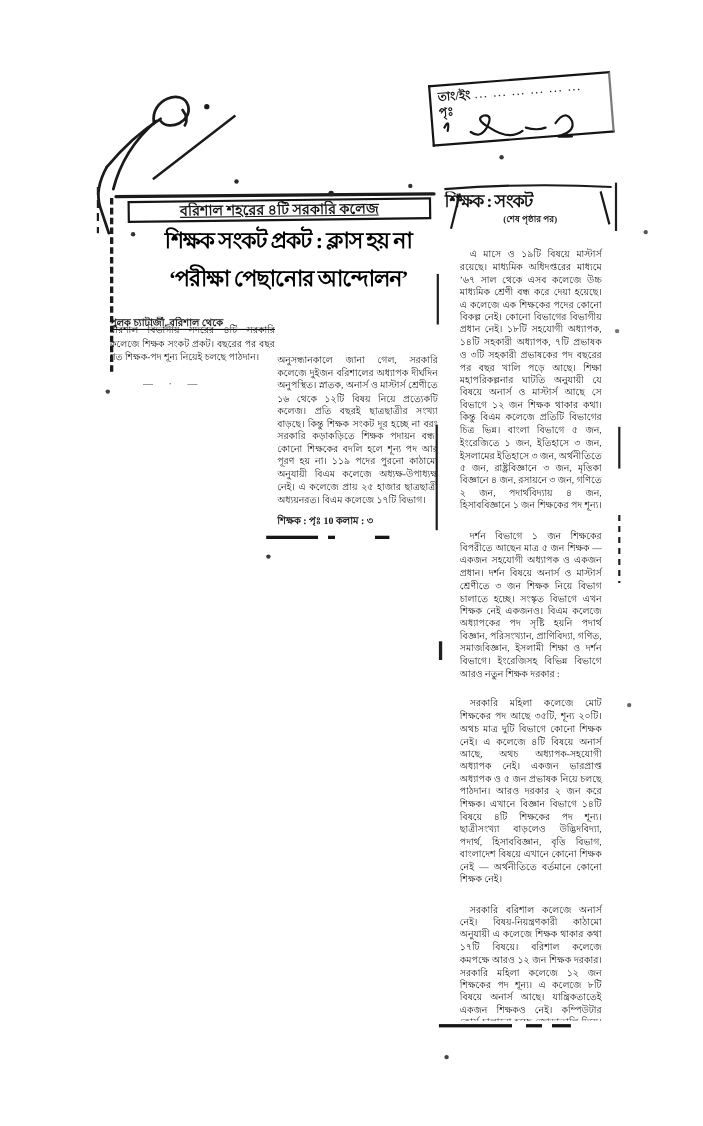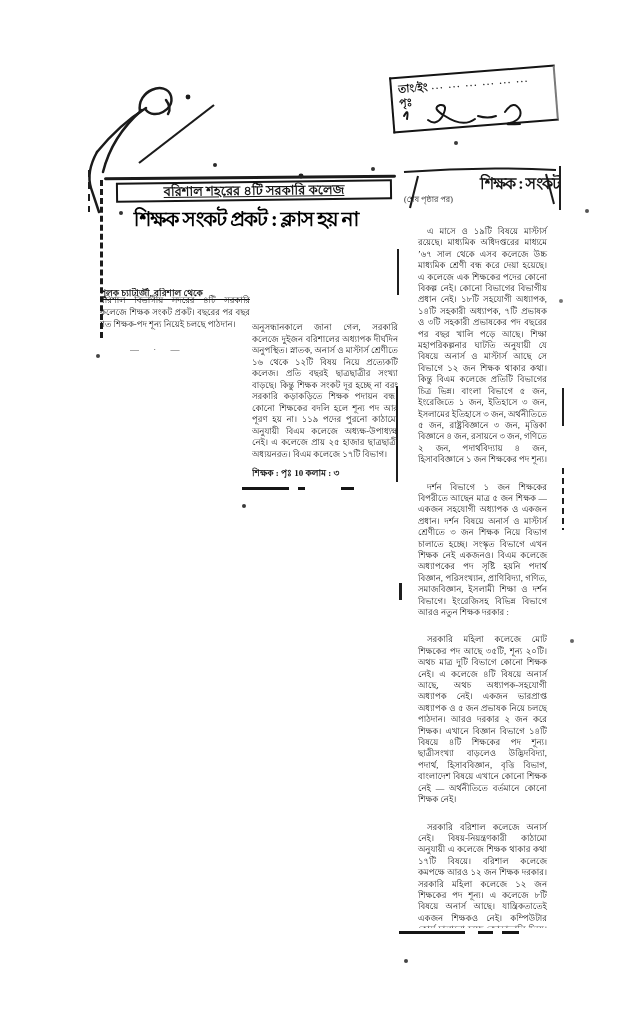--- a/index.html
+++ b/index.html
@@ -26,21 +26,21 @@
   .clip-topline{left:104px;top:176px;width:292px;height:3px;background:#1b1b1b;transform:rotate(-.5deg);border-radius:2px;}
   .clip-dashed{left:100px;top:180px;width:0;height:158px;border-left:3px dashed #1c1c1c;}
   .kicker{
     left:116px;top:181px;width:276px;height:20px;
     border:2px solid #151515;box-sizing:border-box;
     font-size:13px;font-weight:bold;text-align:center;line-height:16px;
     text-decoration:underline;white-space:nowrap;overflow:hidden;
     transform:rotate(-.7deg);background:#fff;
   }
   .headline{
-    left:94px;top:202px;width:304px;height:106px;
+    left:110px;top:202px;width:304px;height:106px;
     font-size:20px;font-weight:bold;color:#000;
     text-align:center;line-height:35px;overflow:hidden;
   }
   .headline div{white-space:nowrap;letter-spacing:-1px;}
   .byline{
     left:100px;top:288px;width:150px;
     font-size:9px;font-weight:bold;line-height:11px;
     border-bottom:1.5px solid #111;white-space:nowrap;overflow:hidden;
   }
   .lead{
@@ -64,26 +64,26 @@
     left:242px;top:487px;width:112px;
     background:linear-gradient(90deg,#161616 0 42%,transparent 42% 50%,#161616 50% 56%,transparent 56% 88%,#161616 88% 100%);
   }
   .rule-cont{
     left:399px;top:931px;width:120px;
     background:linear-gradient(90deg,#161616 0 55%,transparent 55% 66%,#161616 66% 78%,transparent 78% 86%,#161616 86% 100%);
   }
   
   .cont-header{
     left:404px;top:174px;width:156px;
-    font-size:16px;font-weight:bold;text-align:right;line-height:20px;
+    font-size:16px;font-weight:bold;text-align:left;line-height:20px;
     white-space:nowrap;overflow:hidden;letter-spacing:-1px;
   }
   .cont-sub{
     left:404px;top:195px;width:156px;
-    font-size:8px;font-weight:normal;text-align:left;line-height:10px;
+    font-size:8px;font-weight:bold;text-align:center;line-height:10px;
     white-space:nowrap;overflow:hidden;
   }
   .cont-body{
     left:402px;top:210px;width:161px;height:718px;
     font-size:8.5px;line-height:11.4px;text-align:justify;overflow:hidden;
     word-break:break-word;
   }
   .cont-body p{margin:16px;text-indent:9px;}
   
   .vline{background:#1f1f1f;width:2px;}
@@ -141,20 +141,21 @@
     </div>
   </div>
 
   <div class="abs clip-topline"></div>
   <div class="abs clip-dashed"></div>
   <div class="abs vline va7"></div>
 
   <div class="abs kicker">বরিশাল শহরের ৪টি সরকারি কলেজ</div>
   <div class="abs headline">
     <div>শিক্ষক সংকট প্রকট : ক্লাস হয় না</div>
+    <div>‘পরীক্ষা পেছানোর আন্দোলন’</div>
   </div>
 
   <div class="abs byline">পুলক চ্যাটার্জী, বরিশাল থেকে</div>
   <div class="abs lead">বরিশাল বিভাগীয় সদরের ৪টি সরকারি কলেজে শিক্ষক সংকট প্রকট। বছরের পর বছর শত শিক্ষক-পদ শূন্য নিয়েই চলছে পাঠদান।</div>
   <div class="abs lead-end">— · —</div>
 
   <div class="abs col2">অনুসন্ধানকালে জানা গেল, সরকারি কলেজে দুইজন বরিশালের অধ্যাপক দীর্ঘদিন অনুপস্থিত। স্নাতক, অনার্স ও মাস্টার্স শ্রেণীতে ১৬ থেকে ১২টি বিষয় নিয়ে প্রত্যেকটি কলেজ। প্রতি বছরই ছাত্রছাত্রীর সংখ্যা বাড়ছে। কিন্তু শিক্ষক সংকট দূর হচ্ছে না বরং সরকারি কড়াকড়িতে শিক্ষক পদায়ন বন্ধ। কোনো শিক্ষকের বদলি হলে শূন্য পদ আর পূরণ হয় না। ১১৯ পদের পুরনো কাঠামো অনুযায়ী বিএম কলেজে অধ্যক্ষ-উপাধ্যক্ষ নেই। এ কলেজে প্রায় ২৫ হাজার ছাত্রছাত্রী অধ্যয়নরত। বিএম কলেজে ১৭টি বিভাগ।</div>
   <div class="abs col2-footer">শিক্ষক : পৃঃ 10 কলাম : ৩</div>
   <div class="abs rule rule-col2"></div>
 

